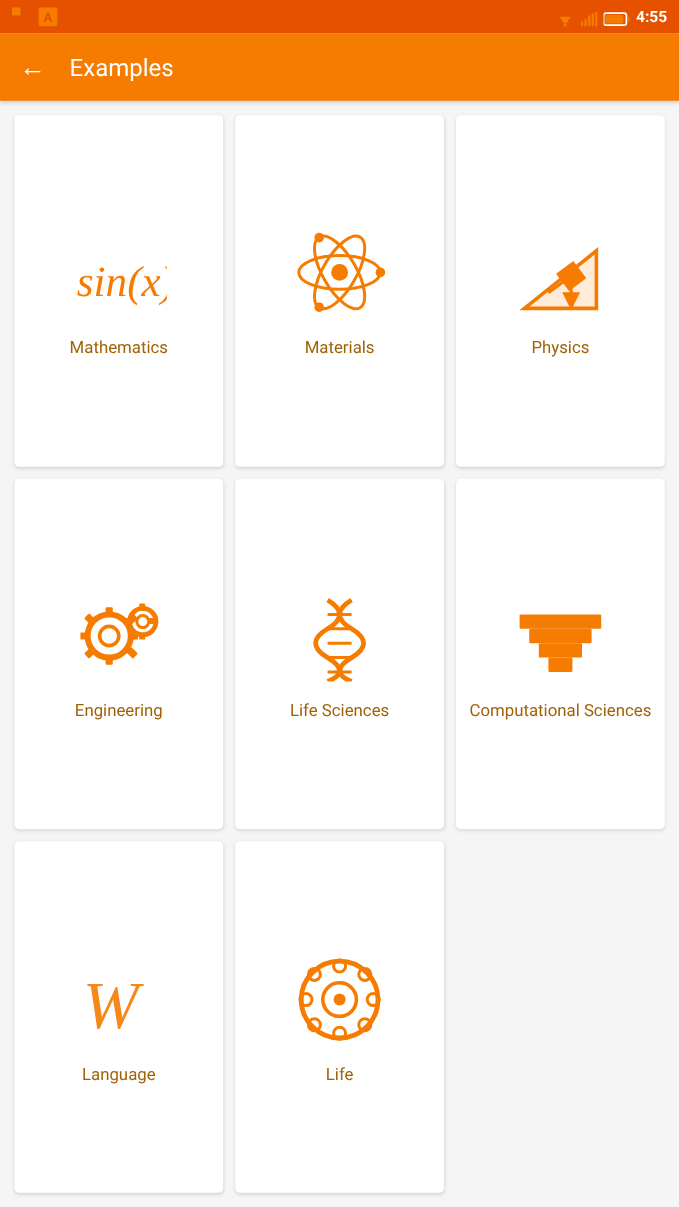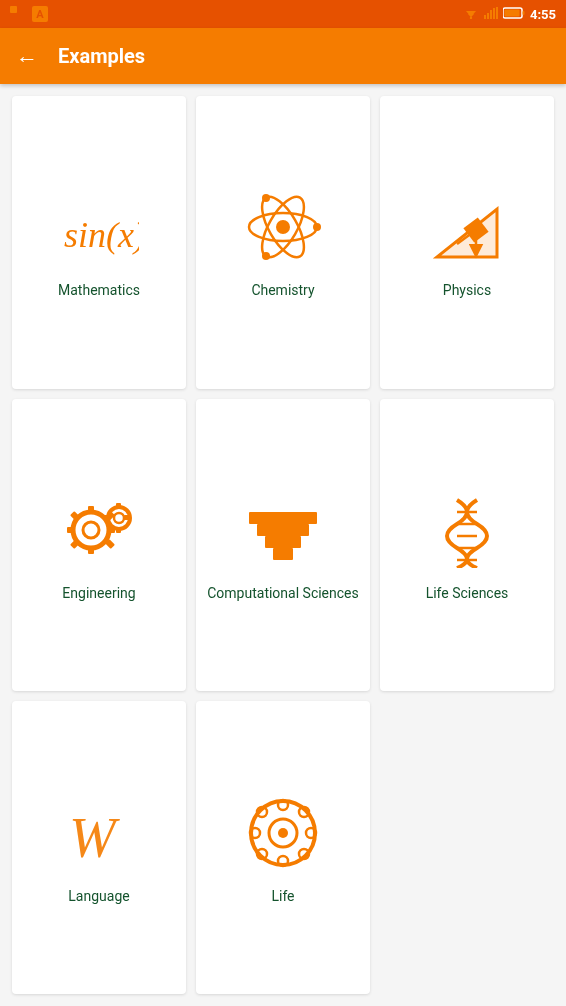--- a/index.html
+++ b/index.html
@@ -21,21 +21,21 @@
       justify-content: space-between;
       padding: 0 10px;
     }
     .status-bar-left {
       display: flex;
       align-items: center;
       gap: 6px;
     }
     .status-bar-right {
       display: flex;
-      align-items: flex-start;
+      align-items: flex-end;
       gap: 5px;
       color: white;
       font-size: 13px;
       font-weight: bold;
     }
 
     
     .top-bar {
       width: 100%;
       height: 56px;
@@ -47,21 +47,21 @@
       box-shadow: 0 2px 4px rgba(0,0,0,0.2);
     }
     .back-arrow {
       color: white;
       font-size: 22px;
       cursor: pointer;
     }
     .top-bar-title {
       color: white;
       font-size: 20px;
-      font-weight: 700;
+      font-weight: 400;
     }
 
     
     .grid-container {
       padding: 12px;
       display: grid;
       grid-template-columns: repeat(3, 1fr);
       gap: 10px;
       overflow-y: auto;
       height: calc(1006px - 84px);
@@ -83,21 +83,21 @@
     .card-icon {
       width: 80px;
       height: 80px;
       display: flex;
       align-items: center;
       justify-content: center;
       margin-bottom: 14px;
     }
 
     .card-label {
-      color: #14532d;
+      color: #a16207;
       font-size: 14px;
       text-align: center;
       line-height: 1.3;
     }
 
     
     svg {
       fill: #f57c00;
     }
   </style>
@@ -164,21 +164,21 @@
 
         <ellipse cx="38" cy="38" rx="34" ry="14" fill="none" stroke="#f57c00" stroke-width="2.5"></ellipse>
         <ellipse cx="38" cy="38" rx="34" ry="14" fill="none" stroke="#f57c00" stroke-width="2.5" transform="rotate(60 38 38)"></ellipse>
         <ellipse cx="38" cy="38" rx="34" ry="14" fill="none" stroke="#f57c00" stroke-width="2.5" transform="rotate(120 38 38)"></ellipse>
 
         <circle cx="72" cy="38" r="4" fill="#f57c00"></circle>
         <circle cx="21" cy="9" r="4" fill="#f57c00"></circle>
         <circle cx="21" cy="67" r="4" fill="#f57c00"></circle>
       </svg>
     </div>
-    <span class="card-label">Chemistry</span>
+    <span class="card-label">Materials</span>
   </div>
 
   <div class="card">
     <div class="card-icon">
       <svg width="76" height="76" viewBox="0 0 76 76">
 
         <polygon points="8,68 68,68 68,20" fill="none" stroke="#f57c00" stroke-width="3"></polygon>
         <polygon points="8,68 68,68 68,20" fill="#f57c00" opacity="0.15"></polygon>
 
         <rect x="38" y="32" width="18" height="18" fill="#f57c00" transform="rotate(-37 47 41)"></rect>
@@ -221,44 +221,44 @@
       </svg>
     </div>
     <span class="card-label">Engineering</span>
   </div>
 
 
   <div class="card">
     <div class="card-icon">
       <svg width="76" height="76" viewBox="0 0 76 76">
 
-        <rect x="28" y="56" width="20" height="12" rx="1" fill="#f57c00"></rect>
-        <rect x="20" y="44" width="36" height="12" rx="1" fill="#f57c00"></rect>
-        <rect x="12" y="32" width="52" height="12" rx="1" fill="#f57c00"></rect>
-        <rect x="4" y="20" width="68" height="12" rx="1" fill="#f57c00"></rect>
-      </svg>
-    </div>
-    <span class="card-label">Computational Sciences</span>
-  </div>
-
-  <div class="card">
-    <div class="card-icon">
-      <svg width="76" height="76" viewBox="0 0 76 76">
-
         <path d="M28,8 Q48,20 28,32 Q8,44 28,56 Q48,68 28,76" fill="none" stroke="#f57c00" stroke-width="4"></path>
         <path d="M48,8 Q28,20 48,32 Q68,44 48,56 Q28,68 48,76" fill="none" stroke="#f57c00" stroke-width="4"></path>
 
         <line x1="28" y1="20" x2="48" y2="20" stroke="#f57c00" stroke-width="2.5"></line>
         <line x1="28" y1="32" x2="48" y2="32" stroke="#f57c00" stroke-width="2.5"></line>
         <line x1="28" y1="44" x2="48" y2="44" stroke="#f57c00" stroke-width="2.5"></line>
         <line x1="28" y1="56" x2="48" y2="56" stroke="#f57c00" stroke-width="2.5"></line>
         <line x1="28" y1="68" x2="48" y2="68" stroke="#f57c00" stroke-width="2.5"></line>
       </svg>
     </div>
     <span class="card-label">Life Sciences</span>
+  </div>
+
+  <div class="card">
+    <div class="card-icon">
+      <svg width="76" height="76" viewBox="0 0 76 76">
+
+        <rect x="28" y="56" width="20" height="12" rx="1" fill="#f57c00"></rect>
+        <rect x="20" y="44" width="36" height="12" rx="1" fill="#f57c00"></rect>
+        <rect x="12" y="32" width="52" height="12" rx="1" fill="#f57c00"></rect>
+        <rect x="4" y="20" width="68" height="12" rx="1" fill="#f57c00"></rect>
+      </svg>
+    </div>
+    <span class="card-label">Computational Sciences</span>
   </div>
 
   <div class="card">
     <div class="card-icon">
       <svg width="76" height="76" viewBox="0 0 76 76">
         <text x="8" y="62" font-size="56" font-family="serif" font-style="italic" fill="#f57c00" opacity="0.9">W</text>
       </svg>
     </div>
     <span class="card-label">Language</span>
   </div>

